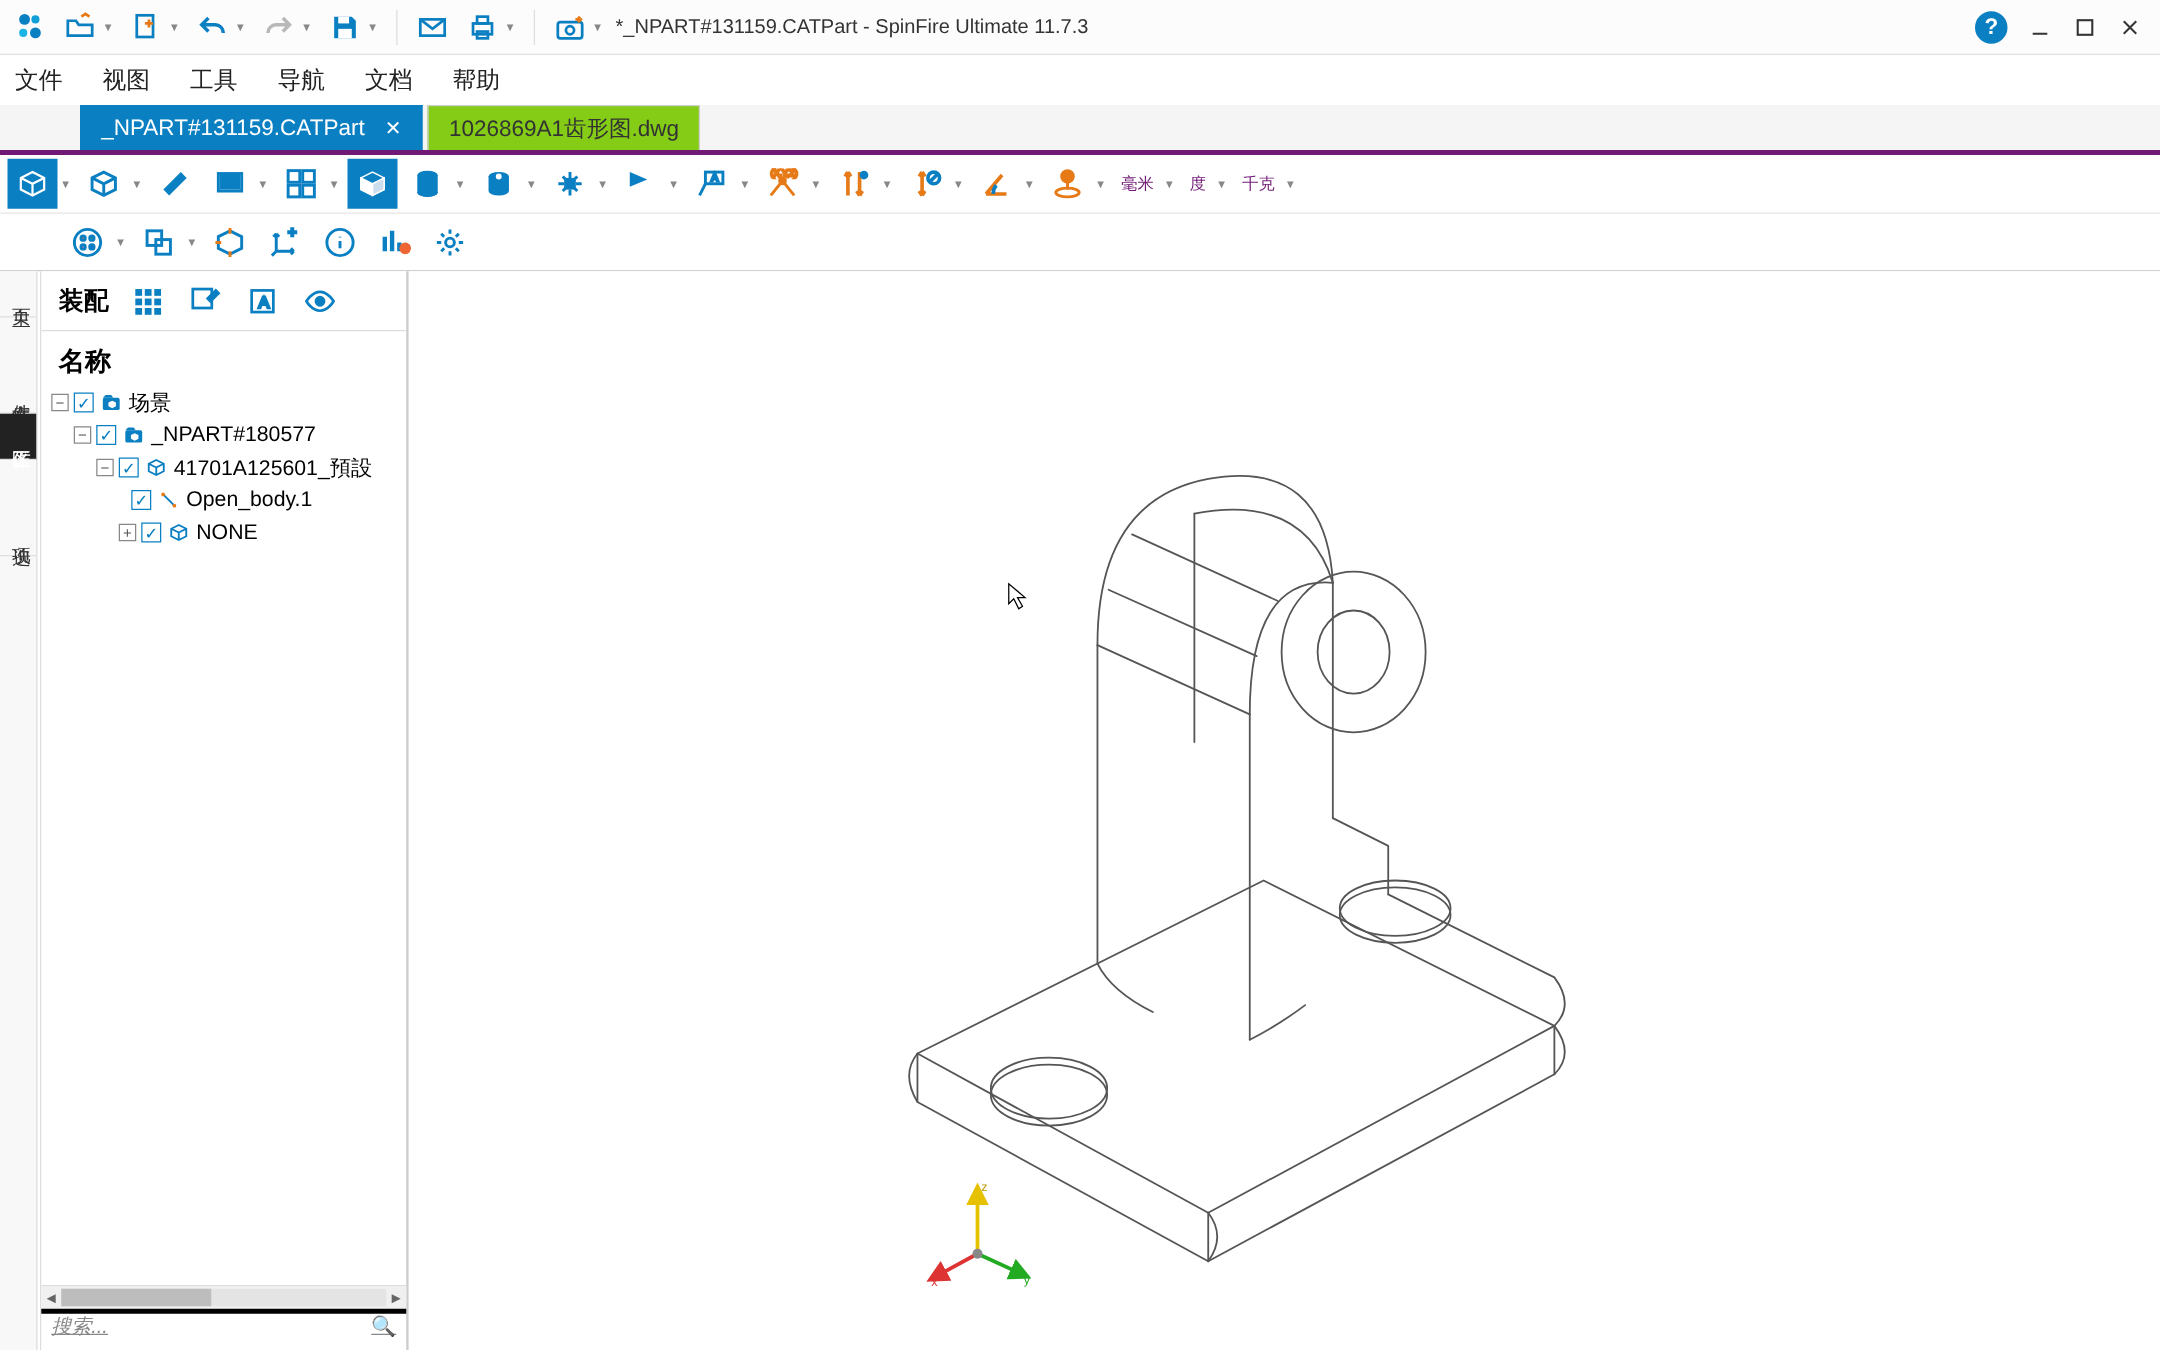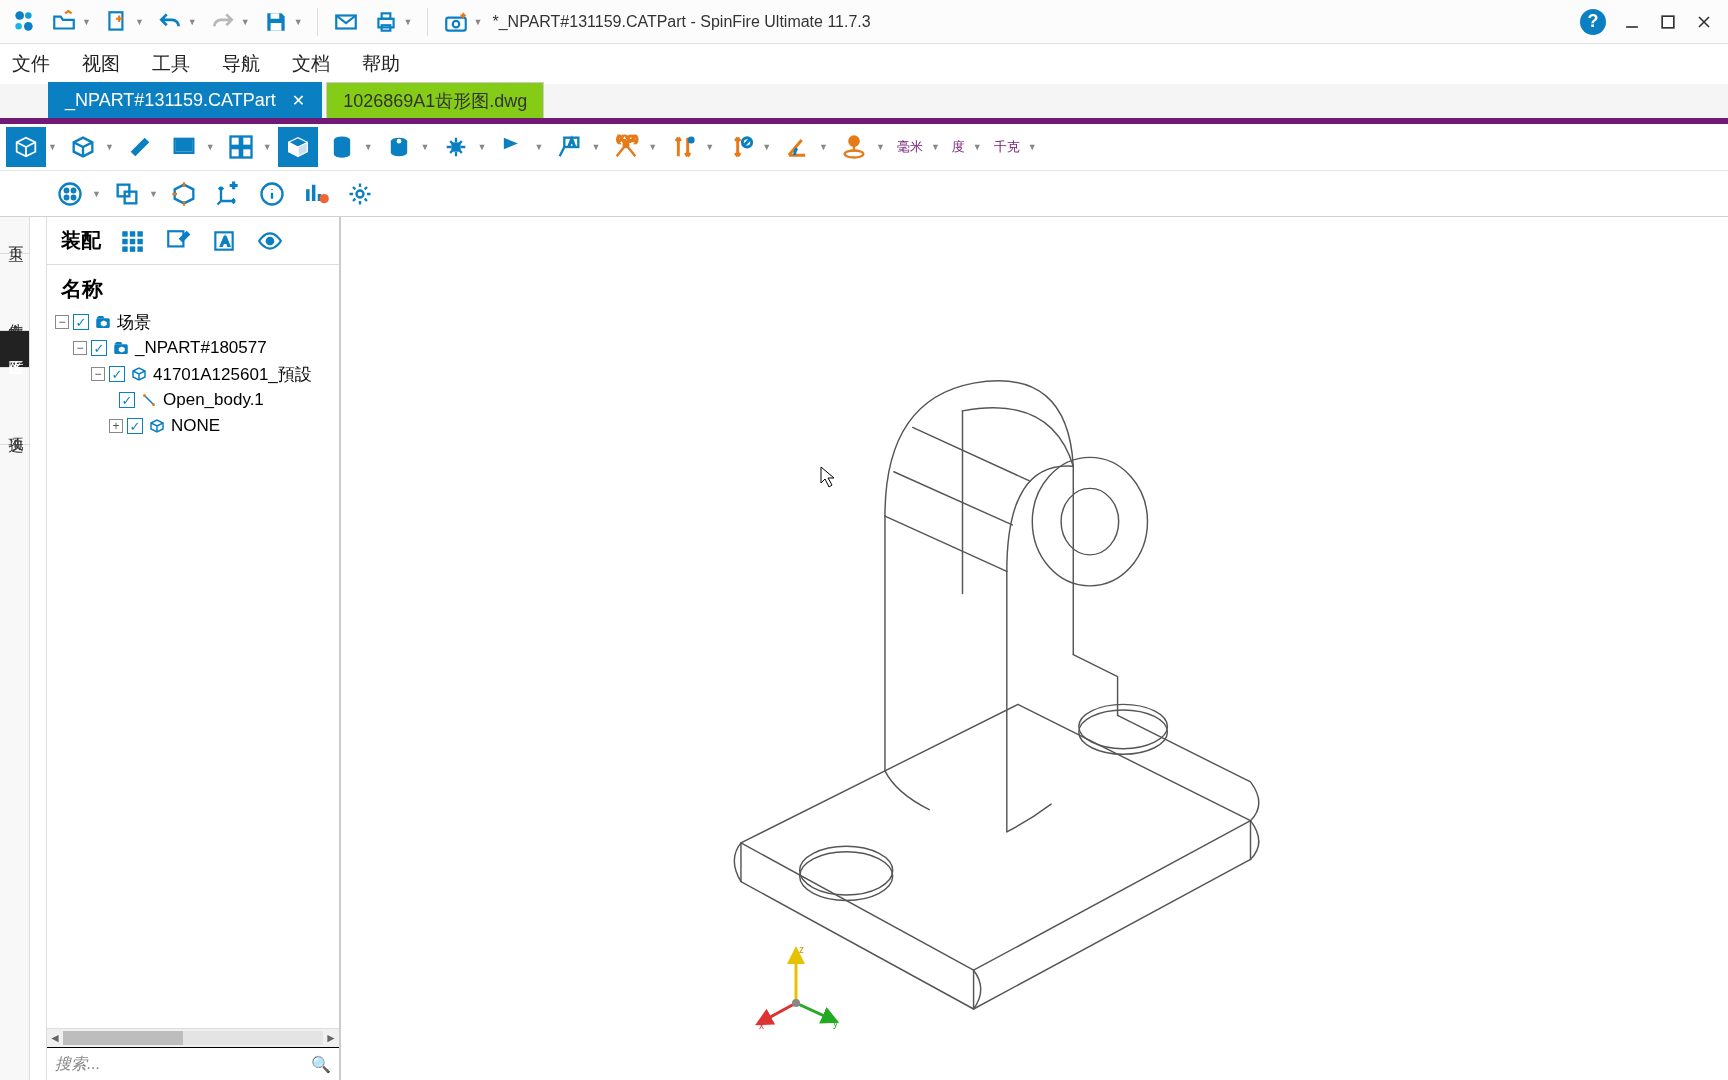--- a/index.html
+++ b/index.html
@@ -8,56 +8,56 @@
 .tb-left { display:flex; align-items:center; gap:4px; padding:0 6px; }
 .tb-ico { width:36px; height:36px; display:flex; align-items:center; justify-content:center; position:relative; }
 .tb-ico svg { width:26px; height:26px; }
 .dd { font-size:9px; color:#888; margin-left:-4px; margin-right:4px; }
 .doctitle { flex:1; text-align:left; font-size:16px; color:#333; }
 .tb-right { display:flex; align-items:center; gap:16px; padding-right:14px; }
 .tb-right svg { width:20px; height:20px; }
 .help-circle { width:26px; height:26px; border-radius:50%; background:#0a7fc2; color:#fff; display:flex; align-items:center; justify-content:center; font-weight:bold; font-size:18px; }
 .menubar { height:40px; display:flex; align-items:center; gap:32px; padding:0 12px; font-size:19px; color:#222; }
 .menubar span { cursor:default; }
-.tabstrip { height:40px; display:flex; align-items:flex-end; padding-left:48px; background:#f5f5f5; border-bottom:6px solid #701a75; }
+.tabstrip { height:40px; display:flex; align-items:flex-end; padding-left:64px; background:#f5f5f5; border-bottom:4px solid #701a75; }
 .tab { height:36px; padding:0 16px; display:flex; align-items:center; font-size:18px; color:#333; background:#84cc16; border:1px solid #ccc; border-bottom:none; margin-right:4px; }
 .tab.active { background:#0a7fc2; color:#fff; border-color:#0a7fc2; }
 .tab.active .closex { margin-left:16px; color:#fff; font-size:16px; }
 .ribbon { border-bottom:1px solid #d0d0d0; background:#fff; }
 .ribbon-row { height:46px; display:flex; align-items:center; gap:4px; padding:0 6px; }
 .ribbon-row.second { border-top:1px solid #e6e6e6; padding-left:50px; }
 .ric { width:40px; height:40px; display:flex; align-items:center; justify-content:center; border:1px solid transparent; }
 .ric.active { background:#0a7fc2; }
 .ric svg { width:28px; height:28px; }
 .rdd { font-size:9px; color:#888; margin:0 2px 0 -2px; }
 .unit { font-size:13px; color:#701a75; padding:0 6px; }
 .content { display:flex; height:calc(1080px - 44px - 40px - 40px - 92px); }
 .sidetabs { width:30px; background:#f8f8f8; border-right:1px solid #ddd; display:flex; flex-direction:column; }
 .sidetab { writing-mode:vertical-rl; padding:18px 4px; font-size:15px; color:#333; border-bottom:1px solid #ddd; text-align:center; }
 .sidetab.gap { flex:0 0 40px; border:none; }
 .sidetab.sel { background:#222; color:#fff; }
-.panel { width:295px; border-right:2px solid #ccc; display:flex; flex-direction:column; background:#fff; margin-left:16px; border-left:1px solid #ddd; }
+.panel { width:295px; border-right:2px solid #ccc; display:flex; flex-direction:column; background:#fff; margin-left:2px; border-left:1px solid #ddd; }
 .panel-tabs { height:48px; display:flex; align-items:center; gap:16px; padding:0 14px; border-bottom:1px solid #ddd; }
 .panel-tabs .lbl { font-size:20px; font-weight:bold; }
 .pico { width:30px; height:30px; display:flex; align-items:center; justify-content:center; }
 .pico svg{ width:26px; height:26px; }
 .name-hdr { padding:10px 14px 6px; font-size:21px; font-weight:bold; }
 .tree { flex:1; overflow:auto; padding:0 6px 6px; font-size:17px; }
 .tree-row { display:flex; align-items:center; height:26px; white-space:nowrap; }
 .tw { width:14px; height:14px; border:1px solid #888; display:inline-flex; align-items:center; justify-content:center; font-size:12px; line-height:1; margin-right:4px; color:#555; }
 .chk { width:16px; height:16px; border:1px solid #0a7fc2; display:inline-flex; align-items:center; justify-content:center; color:#0a7fc2; font-size:13px; margin-right:4px; }
 .ticon { width:20px; height:20px; margin-right:4px; display:inline-flex; align-items:center; justify-content:center; }
 .ticon svg{width:18px;height:18px;}
 .ind1{padding-left:2px}.ind2{padding-left:20px}.ind3{padding-left:38px}.ind4{padding-left:66px}.ind5{padding-left:56px}
 .panel-bottom { border-top:1px solid #ddd; }
 .hscroll { height:18px; background:#f0f0f0; display:flex; align-items:center; }
 .hscroll .arrow{width:16px;text-align:center;color:#666;font-size:12px}
 .hscroll .track{flex:1;height:14px;background:#e4e4e4;position:relative}
 .hscroll .thumb{position:absolute;left:0;top:0;height:14px;width:120px;background:#bdbdbd}
-.search { height:34px; display:flex; align-items:center; padding:0 8px; color:#888; font-style:italic; border-top:1px solid #000000; }
+.search { height:34px; display:flex; align-items:flex-start; padding:0 8px; color:#888; font-style:italic; border-top:4px solid #000000;text-decoration:underline; }
 .search .mag{margin-left:auto;font-style:normal;color:#888}
 .viewport { flex:1; position:relative; background:#fff; }
 .cursor { position:absolute; left:478px; top:248px; }
 .triad { position:absolute; left:410px; bottom:48px; }
 </style>
 </head>
 <body>
 
 <div class="titlebar">
   <div class="tb-left">

